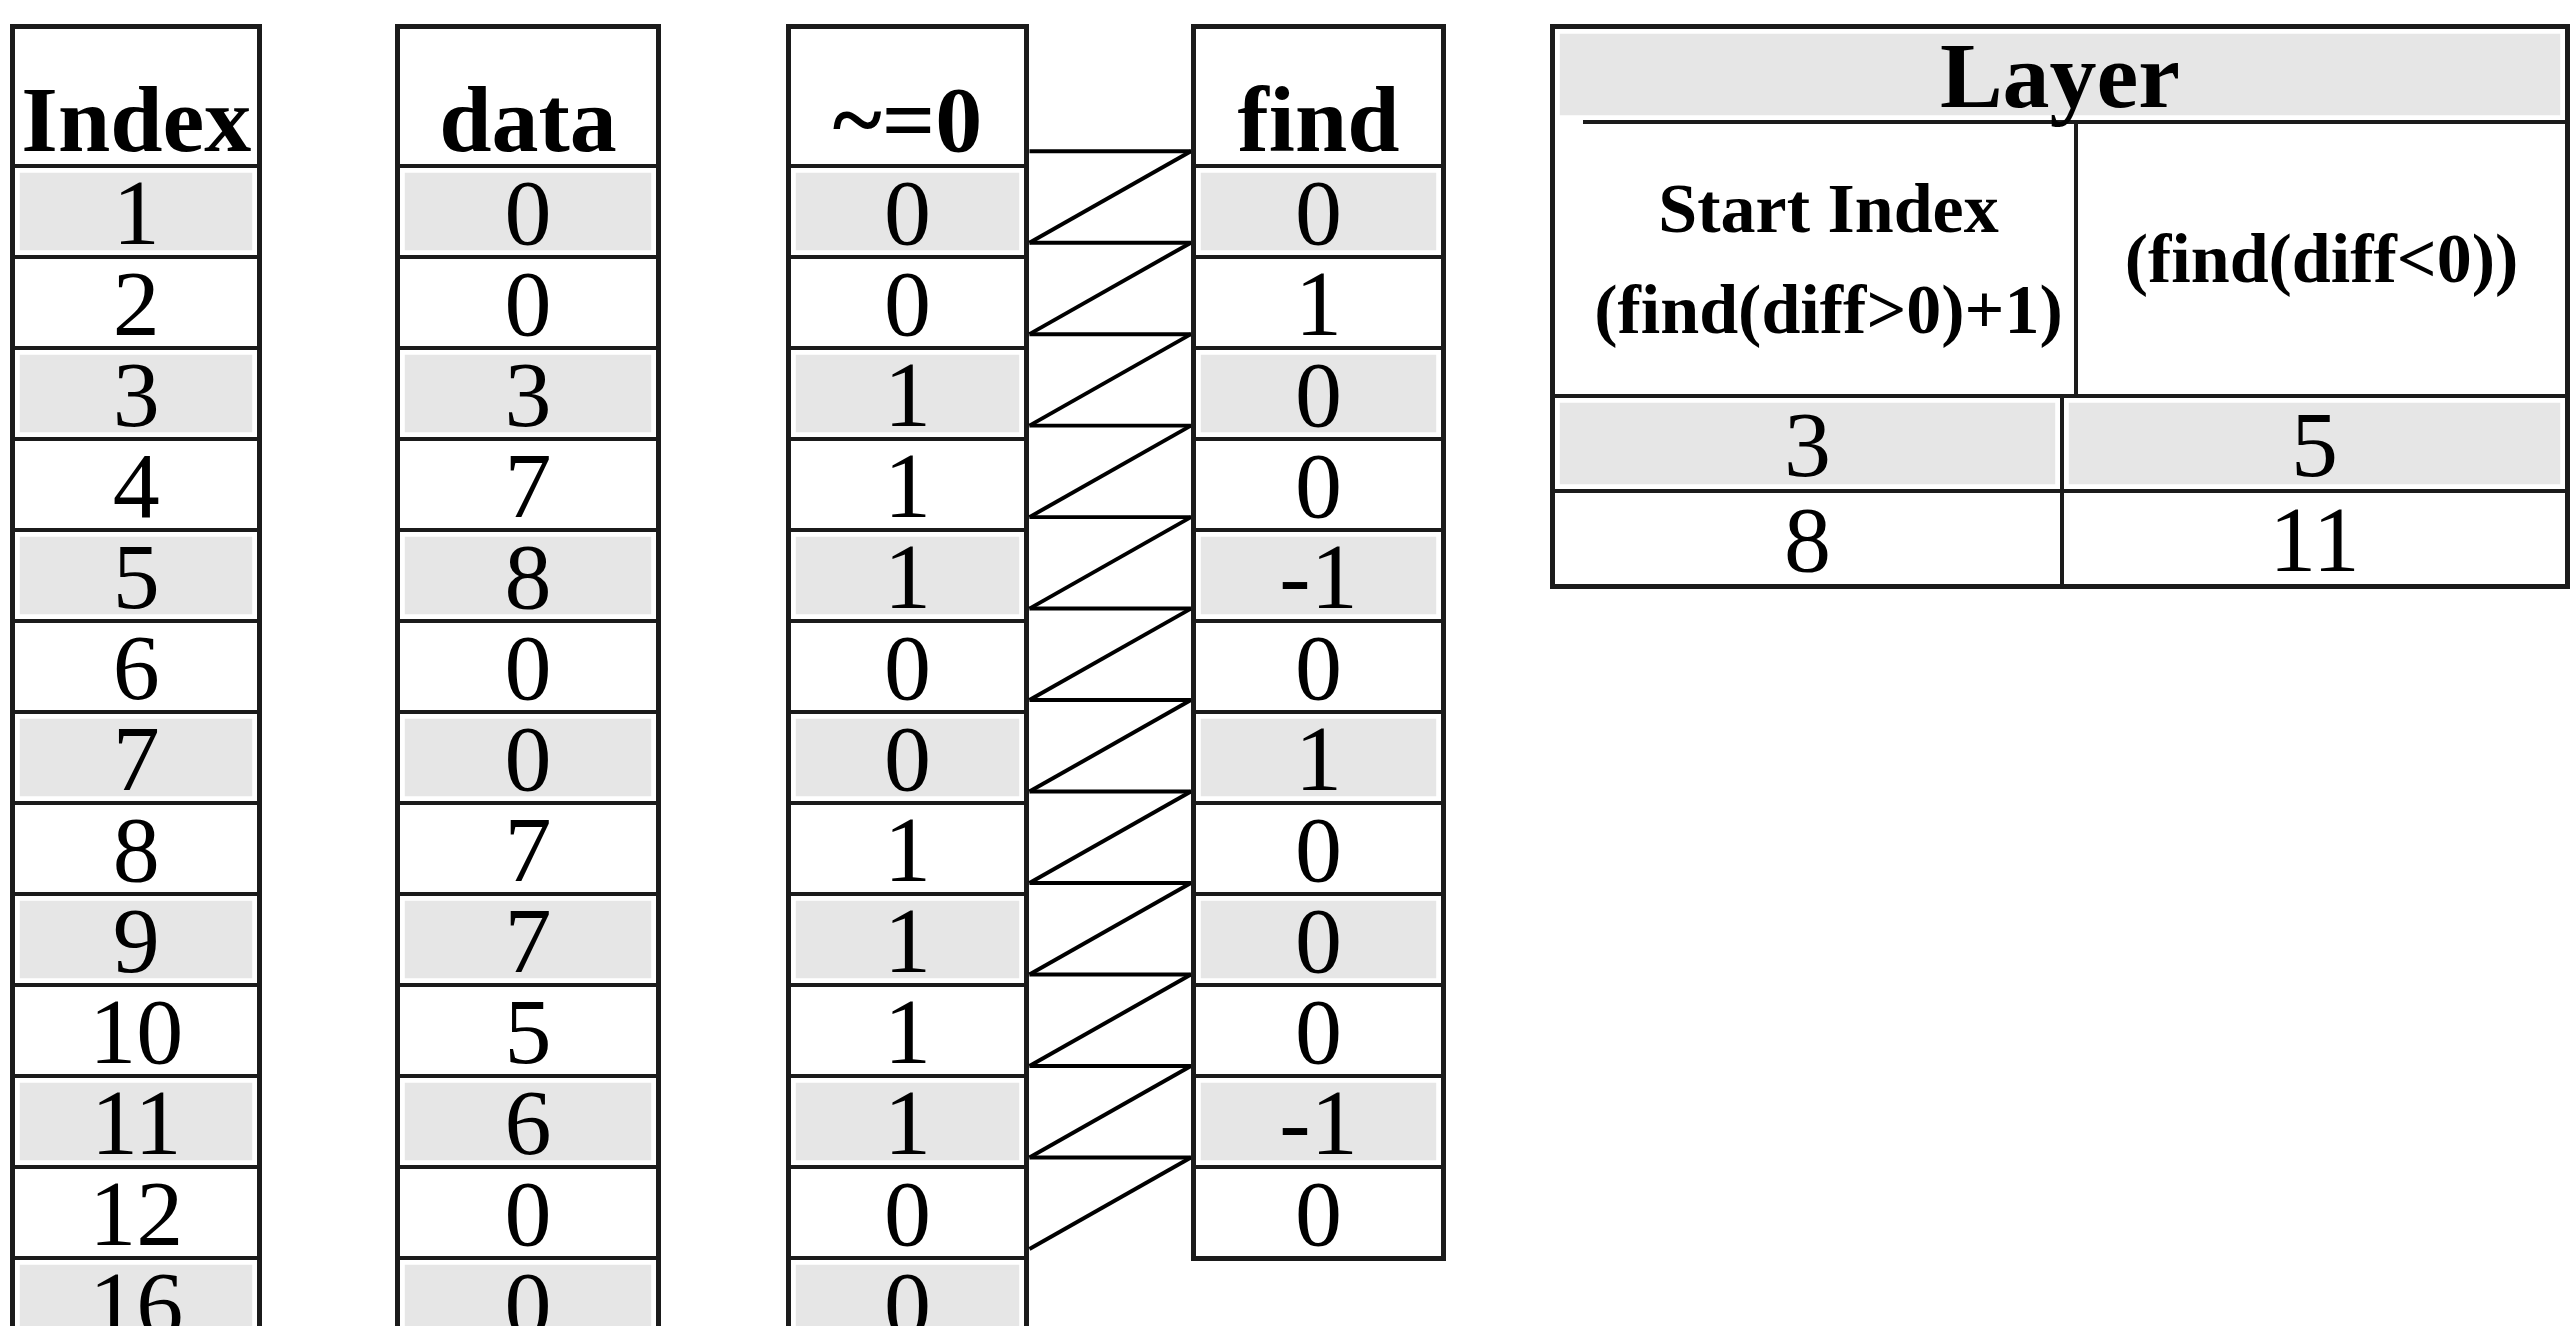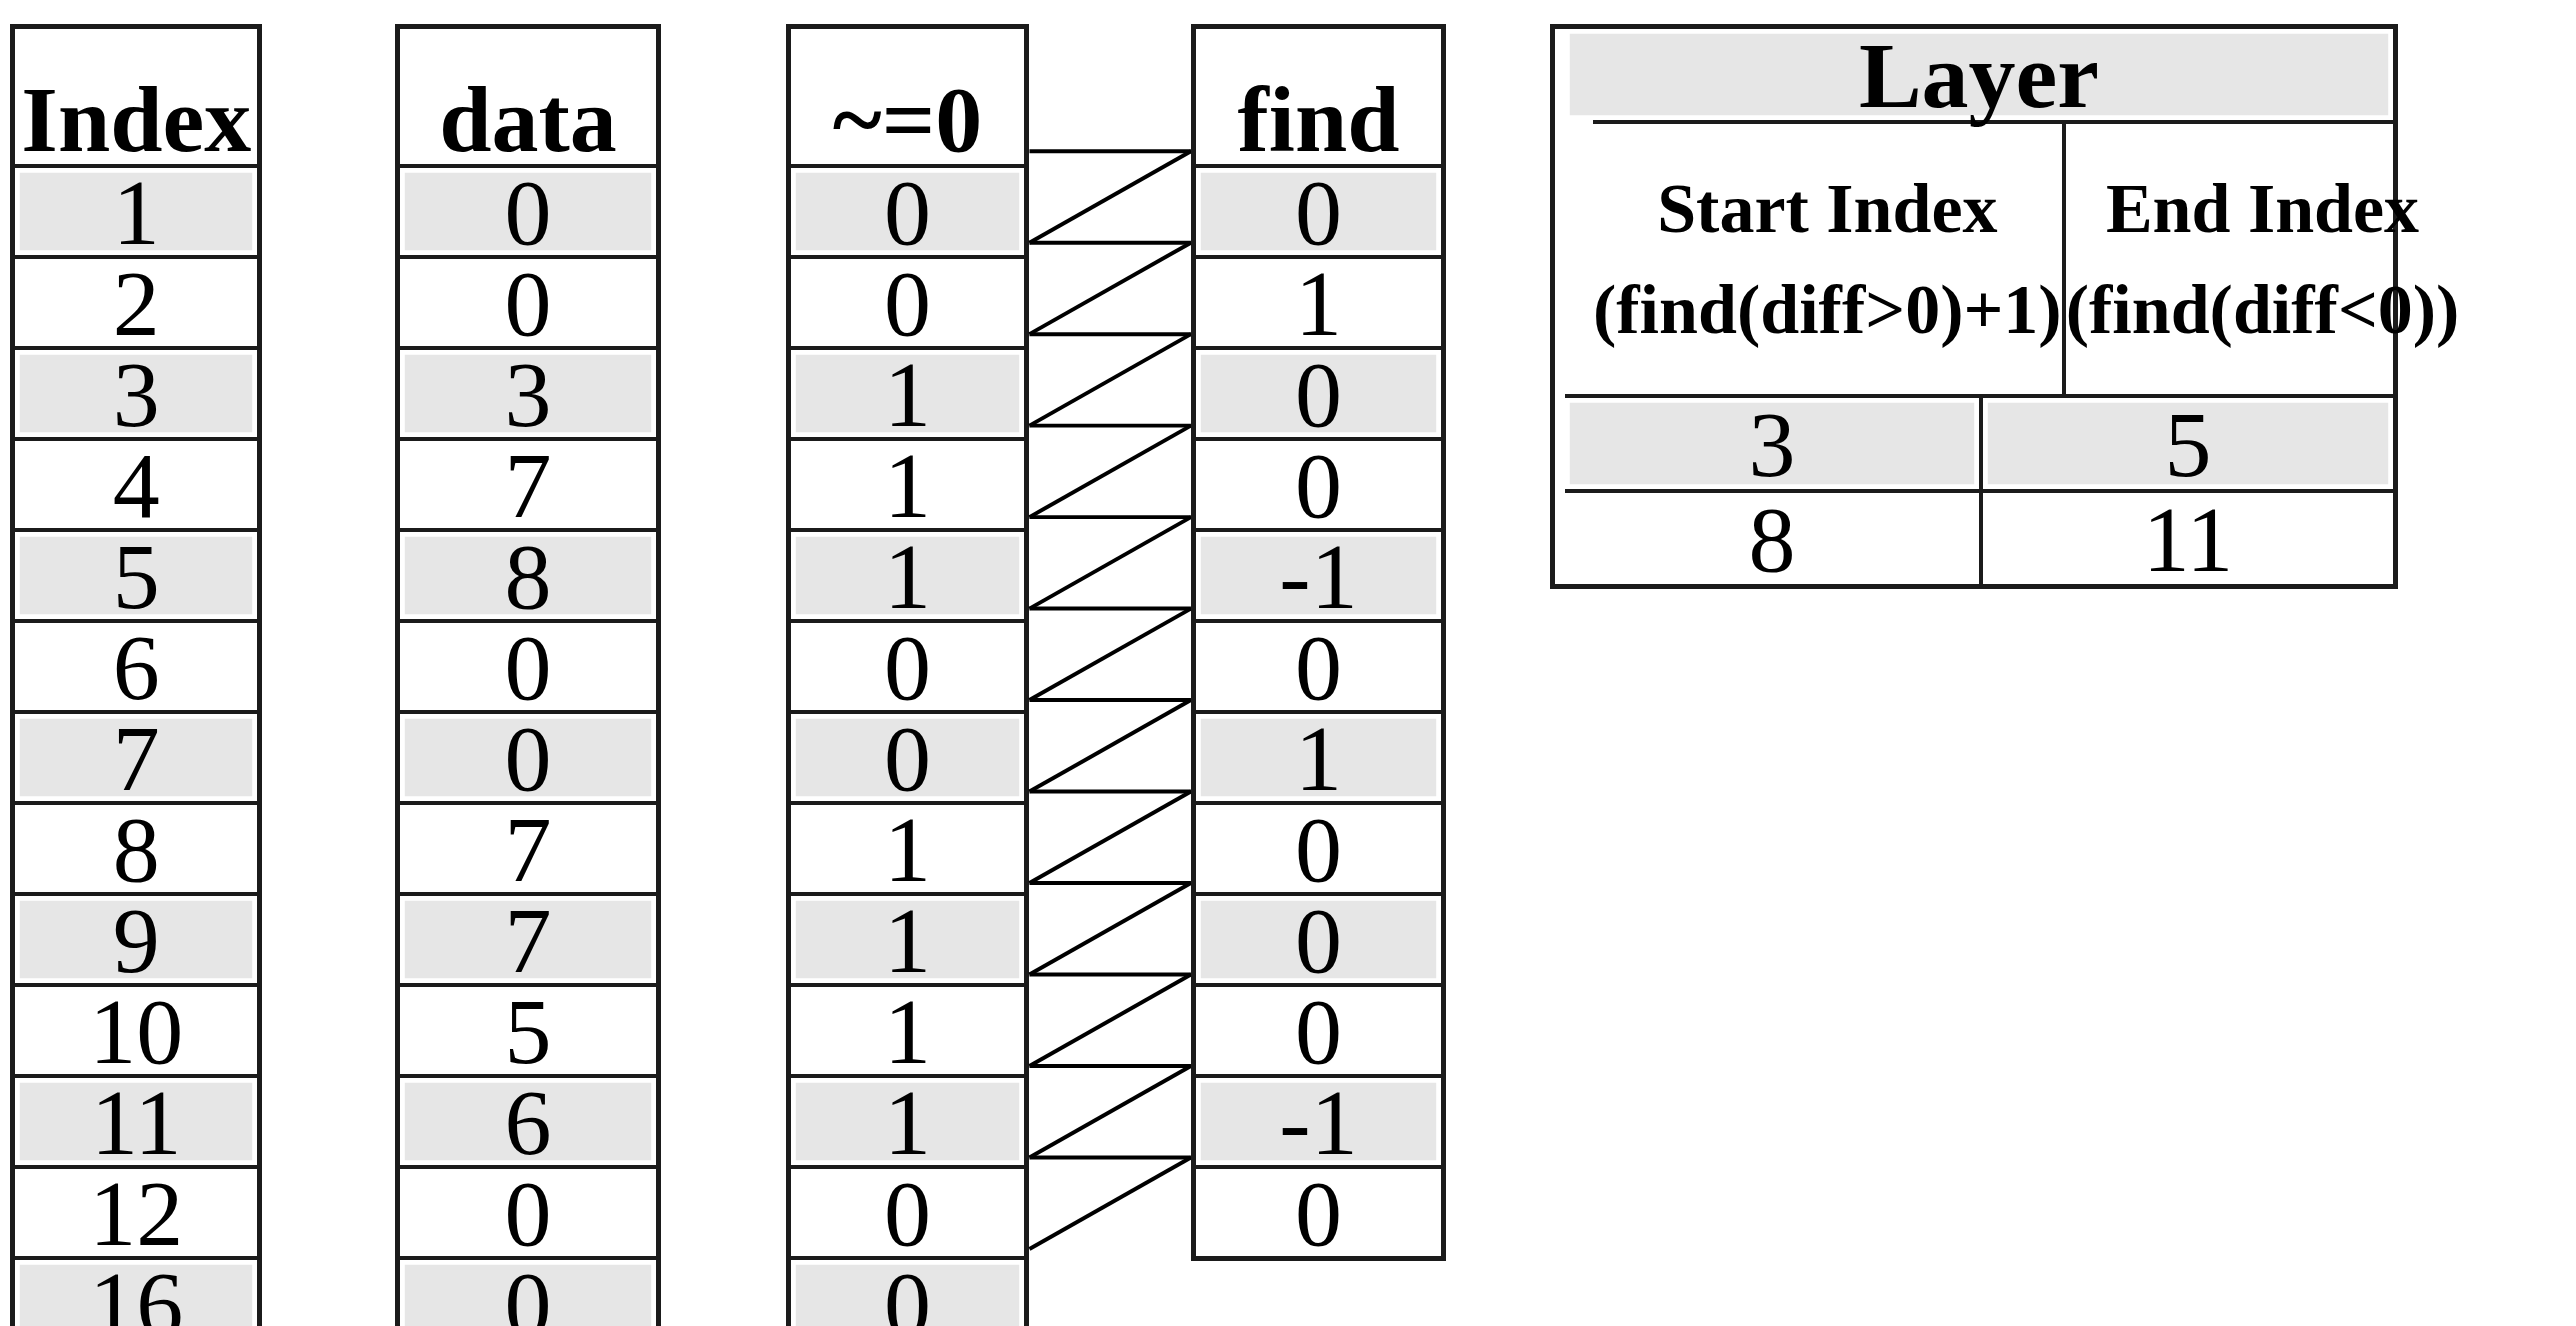--- a/index.html
+++ b/index.html
@@ -51,25 +51,24 @@
   
   .connectors{
     position:absolute;
     left:0;top:0;
     width:2576px;height:1327px;
     pointer-events:none;
   }
   
   .layer{
     position:absolute;
-    left:1550px;top:24px;width:848px;
+    left:1550px;top:24px;width:1020px;
     box-sizing:border-box;
     border:5.6px solid var(--border);
     background:var(--background);
-    padding-left:10px;
   }
   .l-title{
     box-sizing:border-box;
     height:91px;
     display:flex;align-items:center;justify-content:center;
     font-weight:bold;font-size:94px;line-height:1;
     background:var(--shaded-row);
     box-shadow:inset 0 0 0 4.8px var(--background);
   }
   .l-heads{
@@ -263,21 +262,20 @@
   </section>
 
   <section class="layer">
     <div class="l-title">Layer</div>
     <div class="l-heads">
       <div class="l-head">
         <div>Start Index</div>
         <div>(find(diff&gt;0)+1)</div>
       </div>
       <div class="l-head l-right">
-        <div>End Index</div>
         <div>(find(diff&lt;0))</div>
       </div>
     </div>
     <div class="l-rows">
 
         <div class="l-row">
           <div class="l-cell">3</div>
           <div class="l-cell l-right">5</div>
         </div>
 

